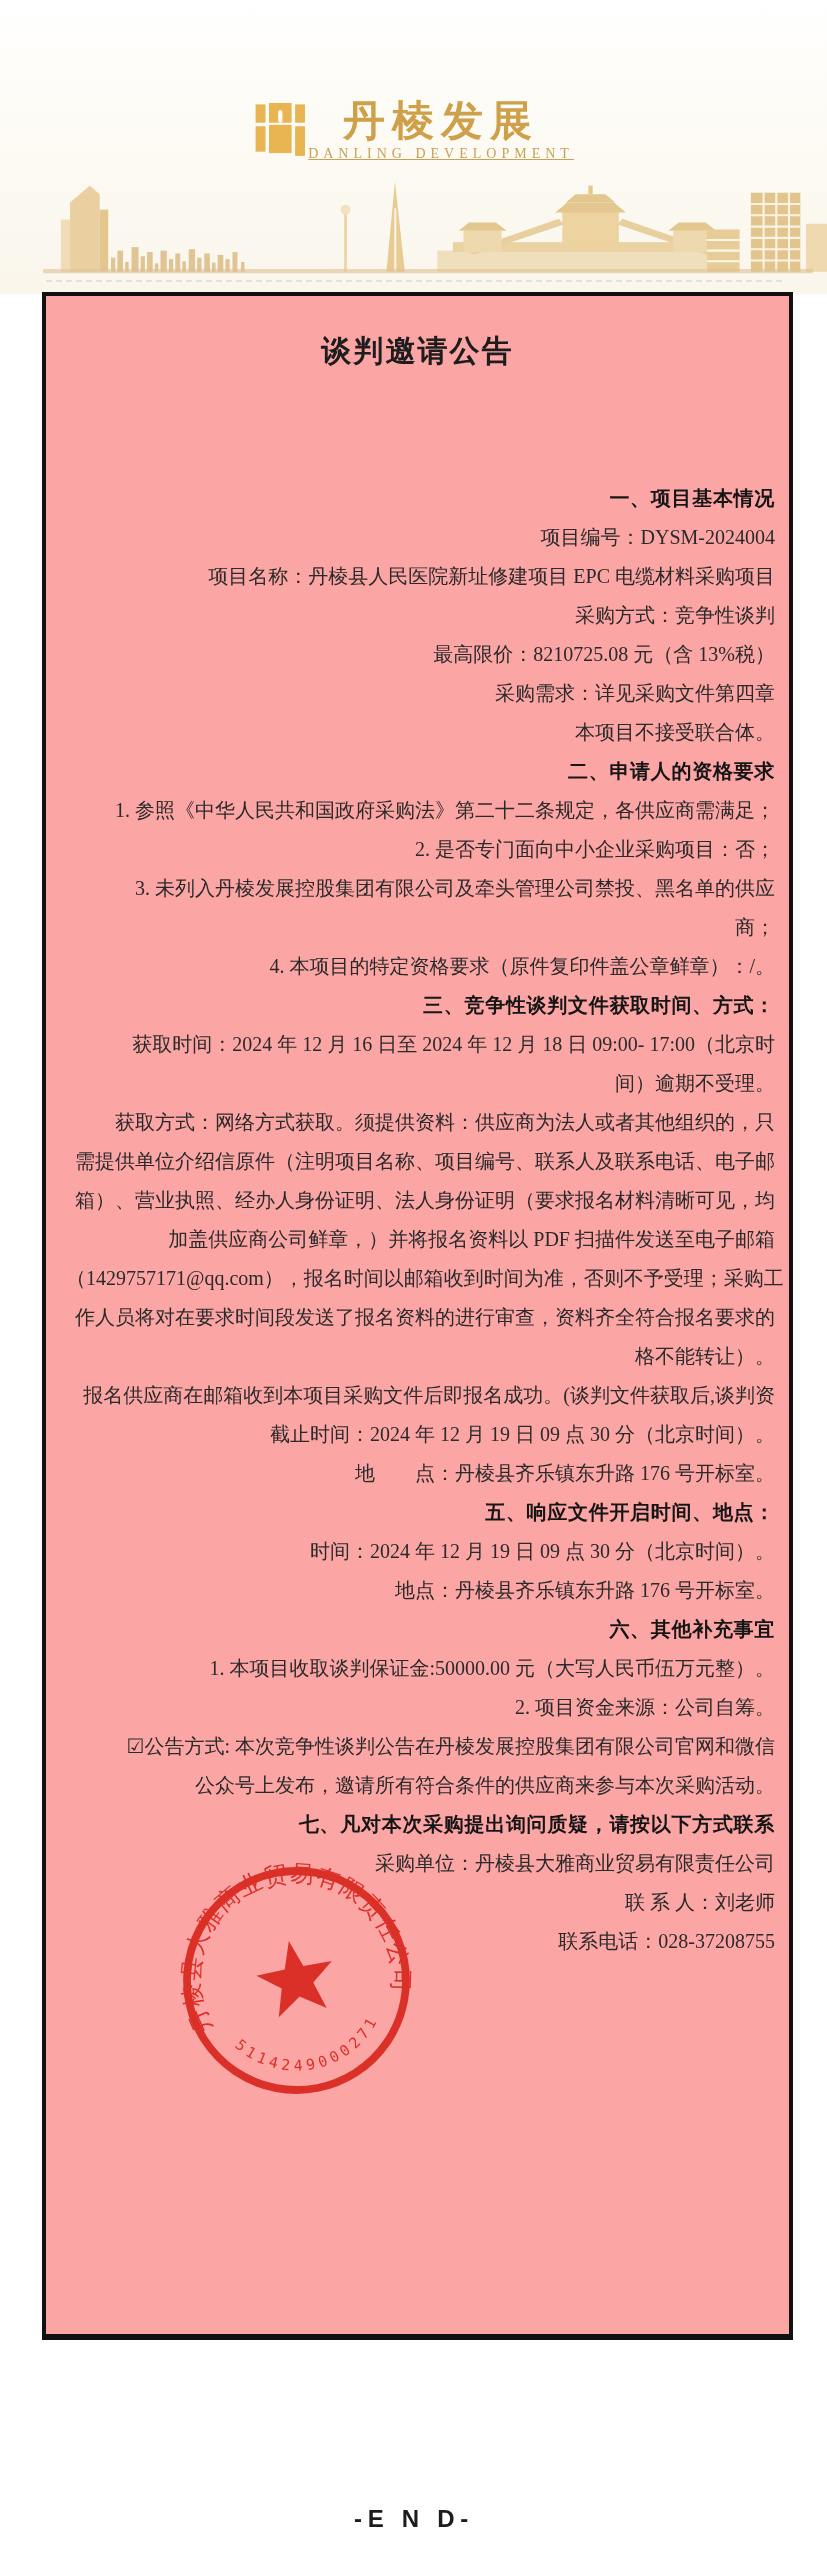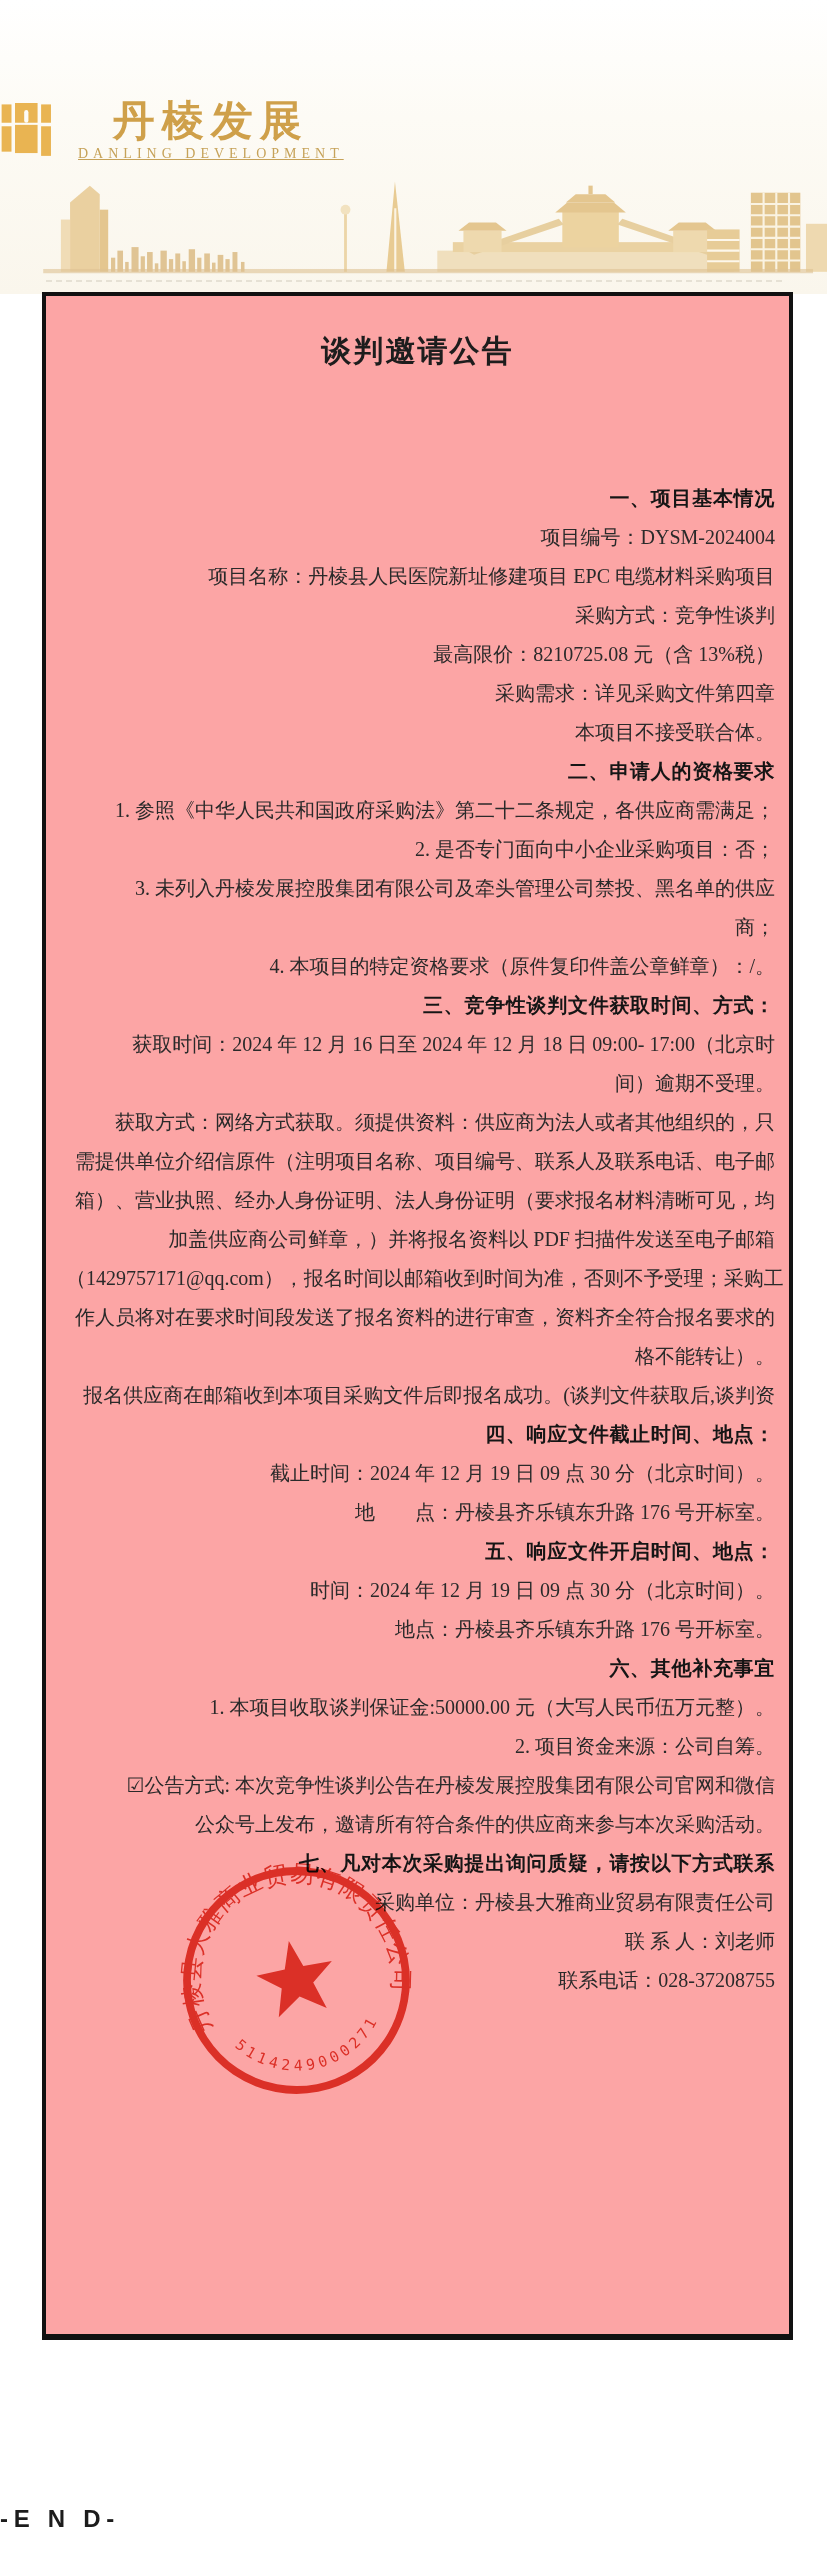--- a/index.html
+++ b/index.html
@@ -12,21 +12,21 @@
     color:#2a2a2a;
     overflow:hidden;
   }
   
   .header-band{
     position:absolute;top:0;left:0;width:828px;height:294px;
     background:linear-gradient(180deg,#ffffff 0%,#fdfbf5 40%,#faf6ec 100%);
   }
   .logo-row{
     position:absolute;top:99px;left:0;width:828px;
-    display:flex;align-items:flex-start;gap:24px;
+    display:flex;justify-content:center;align-items:flex-start;
   }
   .logo-mark{width:54px;height:55px;margin-top:4.2px;}
   .logo-textcol{display:flex;flex-direction:column;align-items:center;}
   .brand-cn{
     font-size:42px;line-height:44px;font-weight:600;
     letter-spacing:7px;color:#cfa04a;
     font-family:"Liberation Serif","DejaVu Serif",serif;
   }
   .brand-en{
     margin-top:2.8px;font-size:14px;line-height:15.6px;
@@ -64,21 +64,21 @@
   .blk-cont{text-indent:0;}
   
   .stamp{
     position:absolute;left:175px;top:1859px;width:243px;height:243px;
     transform:rotate(-11deg);
     mix-blend-mode:multiply;opacity:.92;
   }
   
   .end-mark{
     position:absolute;top:2505px;left:0;width:828px;
-    text-align:left;font-size:24px;font-weight:700;
+    text-align:center;font-size:24px;font-weight:700;
     letter-spacing:5.7px;color:#1c1c1c;
     font-family:"Liberation Sans","DejaVu Sans",sans-serif;
   }
 </style>
 </head>
 <body>
 
 <div class="page">
 
   <div class="header-band">
@@ -193,21 +193,20 @@
         <div class="blk blk-para">获取时间：2024 年 12 月 16 日至 2024 年 12 月 18 日 09:00- 17:00（北京时</div>
         <div class="blk blk-cont">间）逾期不受理。</div>
         <div class="blk blk-para">获取方式：网络方式获取。须提供资料：供应商为法人或者其他组织的，只</div>
         <div class="blk blk-cont">需提供单位介绍信原件（注明项目名称、项目编号、联系人及联系电话、电子邮</div>
         <div class="blk blk-cont">箱）、营业执照、经办人身份证明、法人身份证明（要求报名材料清晰可见，均</div>
         <div class="blk blk-cont">加盖供应商公司鲜章，）并将报名资料以 PDF 扫描件发送至电子邮箱</div>
         <div class="blk blk-cont">（1429757171@qq.com），报名时间以邮箱收到时间为准，否则不予受理；采购工</div>
         <div class="blk blk-cont">作人员将对在要求时间段发送了报名资料的进行审查，资料齐全符合报名要求的</div>
         <div class="blk blk-cont">格不能转让）。</div>
         <div class="blk blk-cont">报名供应商在邮箱收到本项目采购文件后即报名成功。(谈判文件获取后,谈判资</div>
-        <div class="blk blk-heading">四、响应文件截止时间、地点：</div>
         <div class="blk blk-para">截止时间：2024 年 12 月 19 日 09 点 30 分（北京时间）。</div>
         <div class="blk blk-para">地　　点：丹棱县齐乐镇东升路 176 号开标室。</div>
         <div class="blk blk-heading">五、响应文件开启时间、地点：</div>
         <div class="blk blk-para">时间：2024 年 12 月 19 日 09 点 30 分（北京时间）。</div>
         <div class="blk blk-para">地点：丹棱县齐乐镇东升路 176 号开标室。</div>
         <div class="blk blk-heading">六、其他补充事宜</div>
         <div class="blk blk-para">1.  本项目收取谈判保证金:50000.00 元（大写人民币伍万元整）。</div>
         <div class="blk blk-para">2.  项目资金来源：公司自筹。</div>
         <div class="blk blk-para">☑公告方式: 本次竞争性谈判公告在丹棱发展控股集团有限公司官网和微信</div>
         <div class="blk blk-cont">公众号上发布，邀请所有符合条件的供应商来参与本次采购活动。</div>

